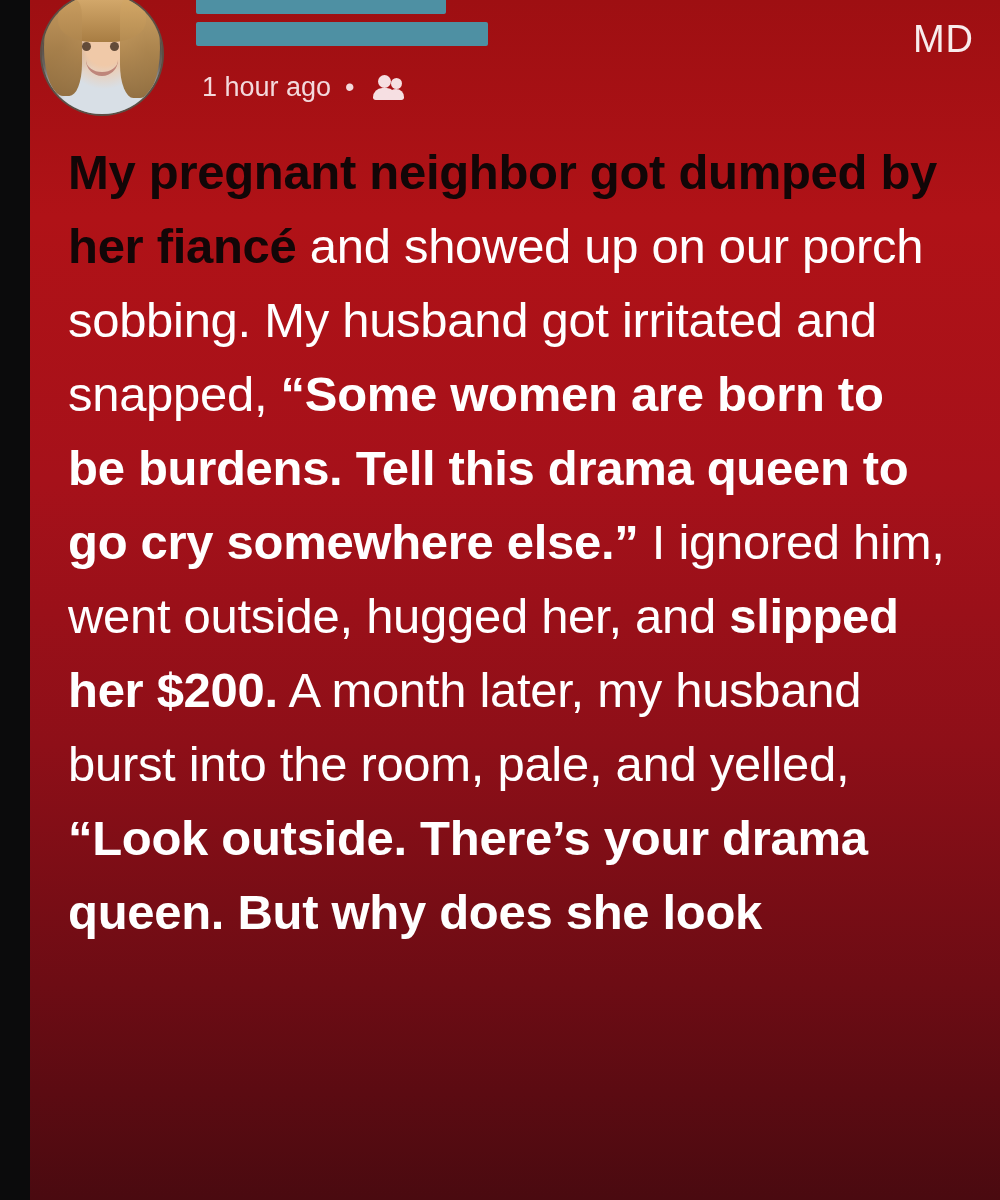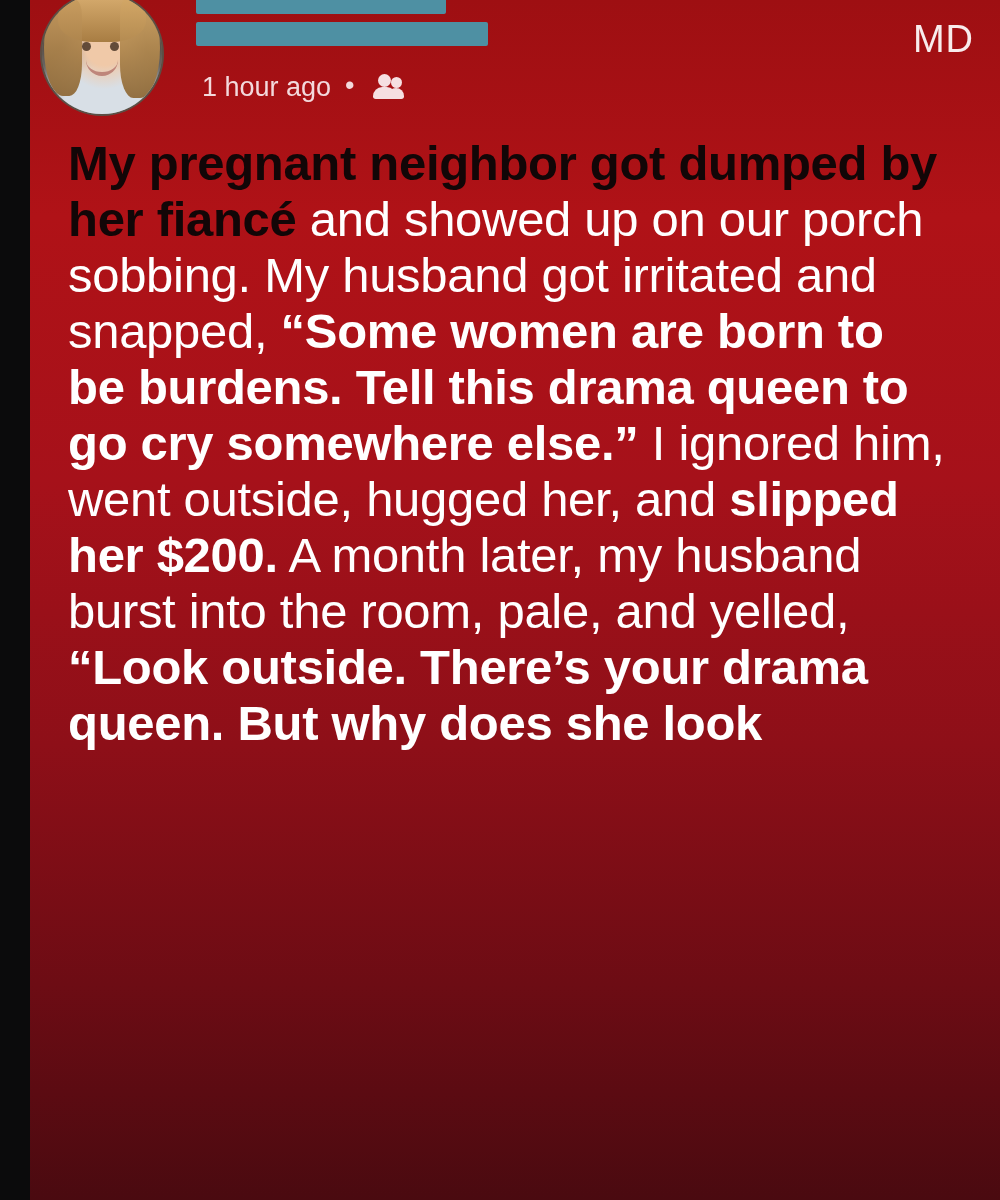--- a/index.html
+++ b/index.html
@@ -124,21 +124,21 @@
     top: 30px;
     width: 292px;
     height: 24px;
   }
 
   .meta-row {
     position: absolute;
     left: 168px;
     top: 80px;
     display: flex;
-    align-items: flex-start;
+    align-items: center;
     gap: 14px;
   }
   .meta-time {
     color: #f3d9dc;
     font-size: 27px;
     font-family: "Liberation Sans", sans-serif;
   }
   .meta-dot {
     color: #f3d9dc;
     font-size: 27px;
@@ -180,21 +180,21 @@
   }
 
   
   .post-body {
     position: absolute;
     left: 68px;
     top: 135px;
     width: 885px;
     color: #ffffff;
     font-size: 49px;
-    line-height: 56px;
+    line-height: 74px;
     font-family: "Liberation Sans", sans-serif;
     letter-spacing: -0.3px;
   }
   .post-body .b {
     font-weight: bold;
   }
   .post-body .dark {
     font-weight: bold;
     color: #120607;
   }

